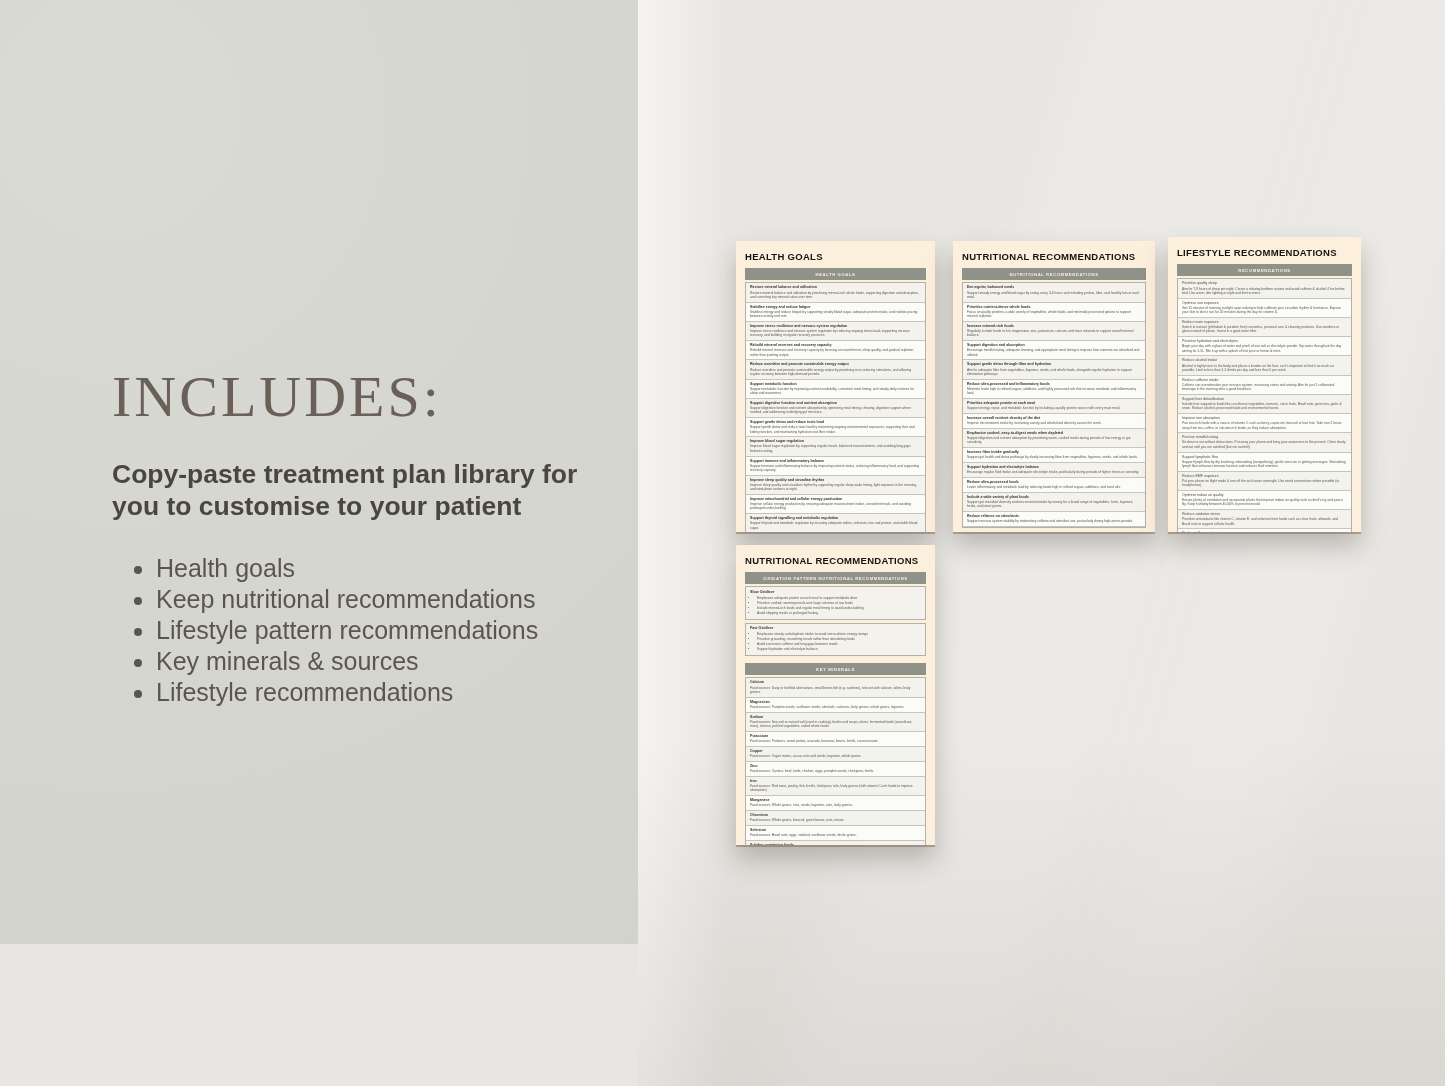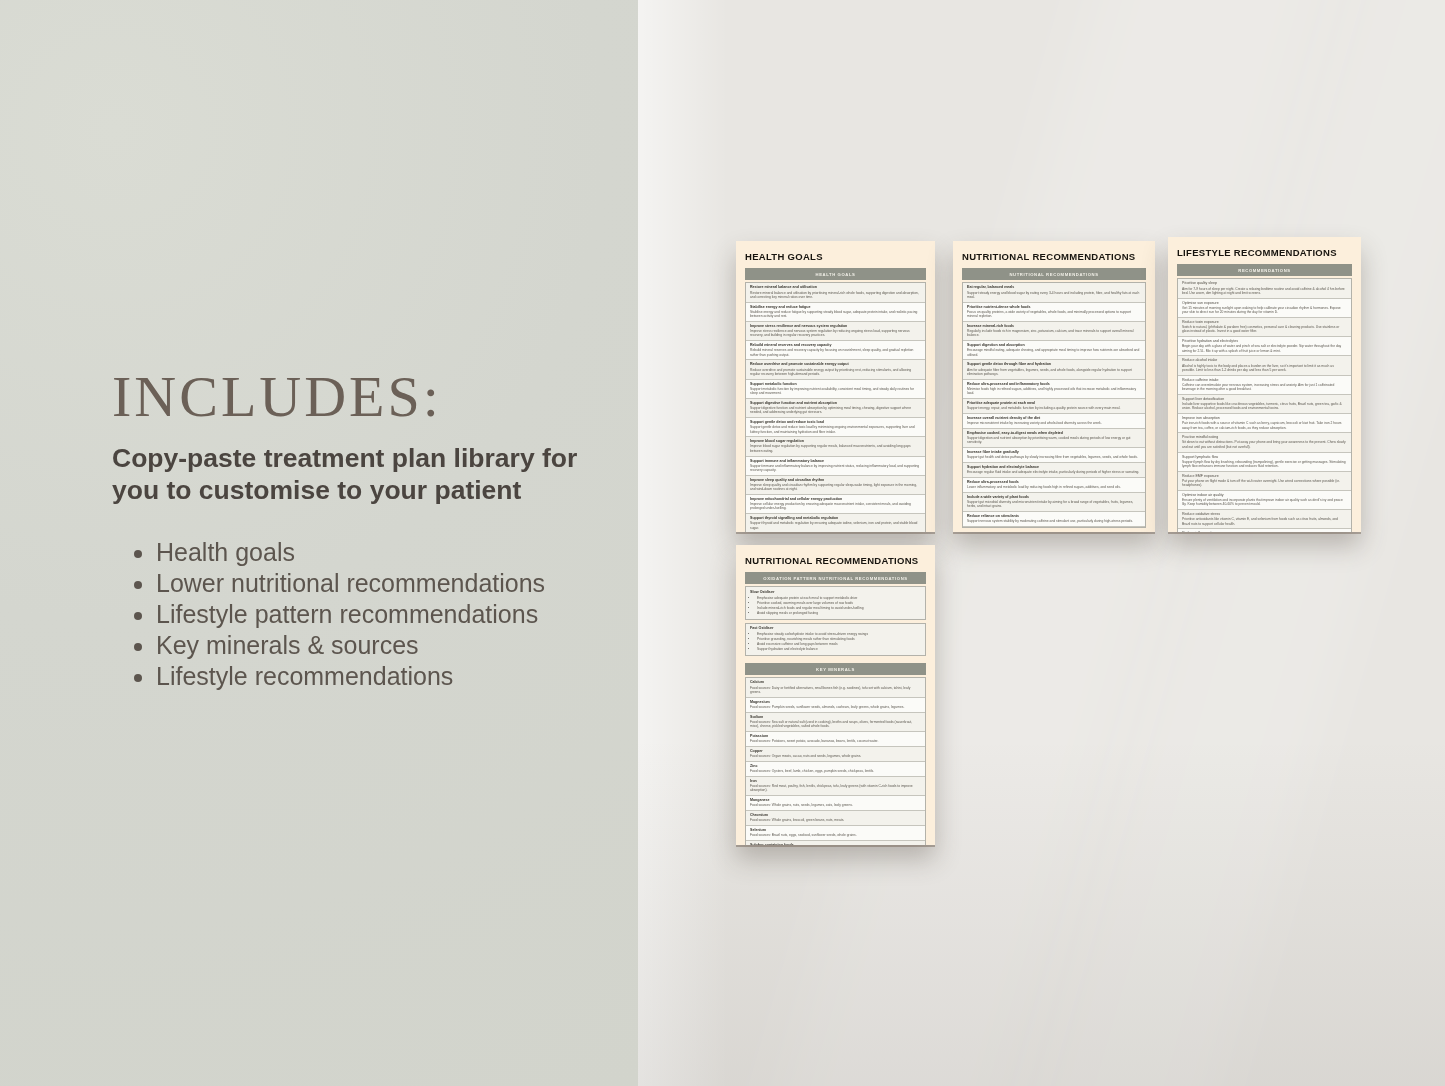--- a/index.html
+++ b/index.html
@@ -1,25 +1,25 @@
 <!DOCTYPE html>
 <html><head>
 <meta charset="utf-8">
 <style>
   html,body{margin:0;padding:0;background:#222;}
   #root{position:relative;width:1445px;height:1086px;overflow:hidden;
         font-family:"Liberation Sans",sans-serif;background:#e8e6e2;}
 
   
-  .left-panel{position:absolute;left:0;top:0;width:638px;height:1086px;
+  .left-panel{position:absolute;left:0;top:0;width:638px;height:944px;
     background:radial-gradient(circle at 18% 12%, #dadcd4 0%, #d4d6cf 45%, #d2d4cc 100%);}
   .left-inner{padding:368px 0 0 112px;}
   .includes-heading{margin:0;font-family:"Liberation Serif",serif;font-weight:400;
     font-size:58px;line-height:1;letter-spacing:3px;color:#6b6057;}
-  .subtitle{margin:16px 0 0;width:492px;font-size:26.5px;font-weight:700;
+  .subtitle{margin:32px 0 0;width:492px;font-size:26.5px;font-weight:700;
     line-height:1.22;color:#4b4540;}
   .includes-list{margin:30px 0 0;padding:0 0 0 44px;width:408px;list-style:disc;
     font-size:25px;line-height:31px;color:#5c554e;}
   .includes-list li{margin:0;padding:0;}
 
   
   .right-panel{position:absolute;left:638px;top:0;width:807px;height:1086px;background:#e8e6e2;}
   .streak-left{position:absolute;left:0;top:0;width:90px;height:100%;
     background:linear-gradient(90deg,rgba(255,255,255,.55),rgba(255,255,255,0));}
   .streak-a{position:absolute;left:300px;top:-200px;width:230px;height:1500px;
@@ -59,21 +59,21 @@
 <body>
 
 <div id="root">
 
   <aside class="left-panel">
     <div class="left-inner">
       <h1 class="includes-heading">INCLUDES:</h1>
       <p class="subtitle">Copy-paste treatment plan library for you to customise to your patient</p>
       <ul class="includes-list" id="bullet-list">
           <li>Health goals</li>
-          <li>Lower nutritional recommendations</li>
+          <li>Keep nutritional recommendations</li>
           <li>Lifestyle pattern recommendations</li>
           <li>Key minerals &amp; sources</li>
           <li>Lifestyle recommendations</li>
         </ul>
     </div>
   </aside>
 
   <main class="right-panel">
     <div class="streak-left"></div>
     <div class="streak-a"></div>

